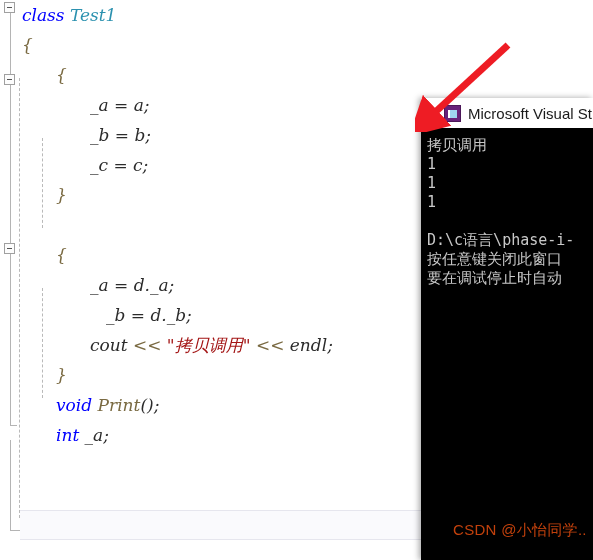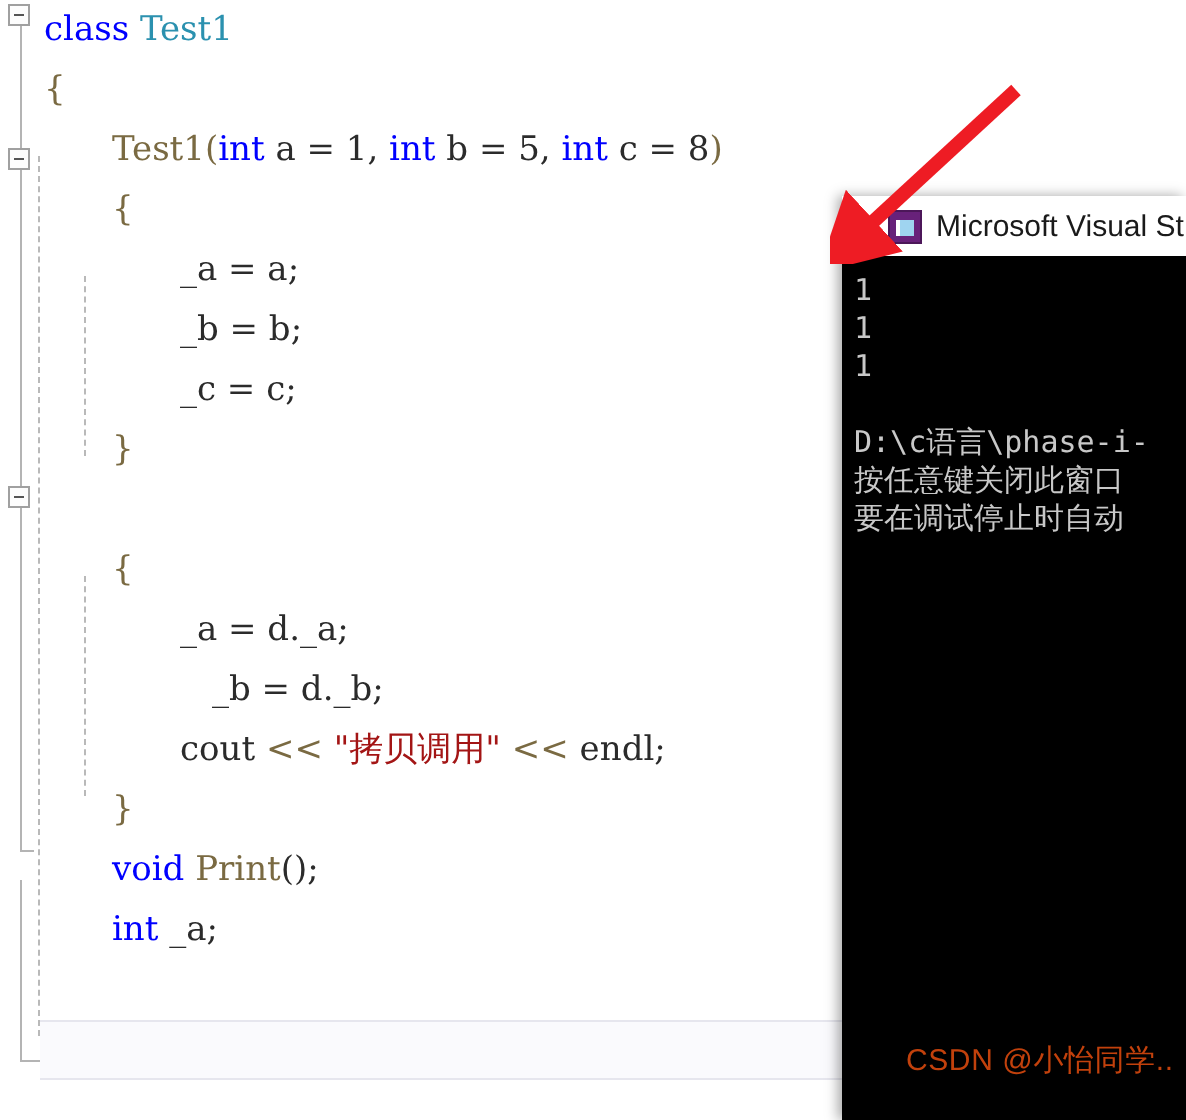--- a/index.html
+++ b/index.html
@@ -14,20 +14,21 @@
     position: relative;
     font-family: "Liberation Serif", serif;
   }
 
   
   #editor {
     position: absolute;
     left: 0; top: 0;
     width: 593px; height: 492px;
     background: #ffffff;
+    font-style: italic;
   }
 
   .code-area {
     position: absolute;
     left: 0; top: 0;
     width: 593px;
   }
 
   .code-line {
     position: relative;
@@ -212,21 +213,20 @@
   </div>
 
   <div class="vline-dash" style="left:42px; top:138px; height:90px;"></div>
   <div class="vline-dash" style="left:42px; top:288px; height:110px;"></div>
 
   <div class="cur-line-box" style="top:510px;"></div>
 
   <div class="code-area">
       <div class="code-line"><span class="code-text" style="left: 22px;"><span class="kw">class </span><span class="type">Test1</span></span></div>
       <div class="code-line"><span class="code-text" style="left: 22px;"><span class="punct">{</span></span></div>
-      <div class="code-line"><span class="code-text" style="left: 56px;"><span class="fn">Test1</span><span class="punct">(</span><span class="kw">int</span><span class="plain"> a = 1, </span><span class="kw">int</span><span class="plain"> b = 5, </span><span class="kw">int</span><span class="plain"> c = 8</span><span class="punct">)</span></span></div>
       <div class="code-line"><span class="code-text" style="left: 56px;"><span class="punct">{</span></span></div>
       <div class="code-line"><span class="code-text" style="left: 90px;"><span class="plain">_a = a;</span></span></div>
       <div class="code-line"><span class="code-text" style="left: 90px;"><span class="plain">_b = b;</span></span></div>
       <div class="code-line"><span class="code-text" style="left: 90px;"><span class="plain">_c = c;</span></span></div>
       <div class="code-line"><span class="code-text" style="left: 56px;"><span class="punct">}</span></span></div>
       <div class="code-line"><span class="code-text" style="left: 22px;"><span class="plain"></span></span></div>
       <div class="code-line"><span class="code-text" style="left: 56px;"><span class="punct">{</span></span></div>
       <div class="code-line"><span class="code-text" style="left: 90px;"><span class="plain">_a = d._a;</span></span></div>
       <div class="code-line"><span class="code-text" style="left: 90px; margin-left: 16px;"><span class="plain">_b = d._b;</span></span></div>
       <div class="code-line"><span class="code-text" style="left: 90px;"><span class="plain">cout </span><span class="op">&lt;&lt;</span><span class="plain"> </span><span class="str">"拷贝调用"</span><span class="plain"> </span><span class="op">&lt;&lt;</span><span class="plain"> endl;</span></span></div>
@@ -235,20 +235,21 @@
       <div class="code-line"><span class="code-text" style="left: 56px;"><span class="kw">int</span><span class="plain"> _a;</span></span></div>
     </div>
 </div>
 
 <div id="console-window">
   <div id="console-titlebar">
     <span class="vs-icon"></span>
     <span id="console-title-text">Microsoft Visual St</span>
   </div>
   <div id="console-body">
+      <div class="con-line">拷贝调用</div>
       <div class="con-line">1</div>
       <div class="con-line">1</div>
       <div class="con-line">1</div>
       <div class="con-spacer"></div>
       <div class="con-line">D:\c语言\phase-i-</div>
       <div class="con-line">按任意键关闭此窗口</div>
       <div class="con-line">要在调试停止时自动</div>
     </div>
 </div>
 

